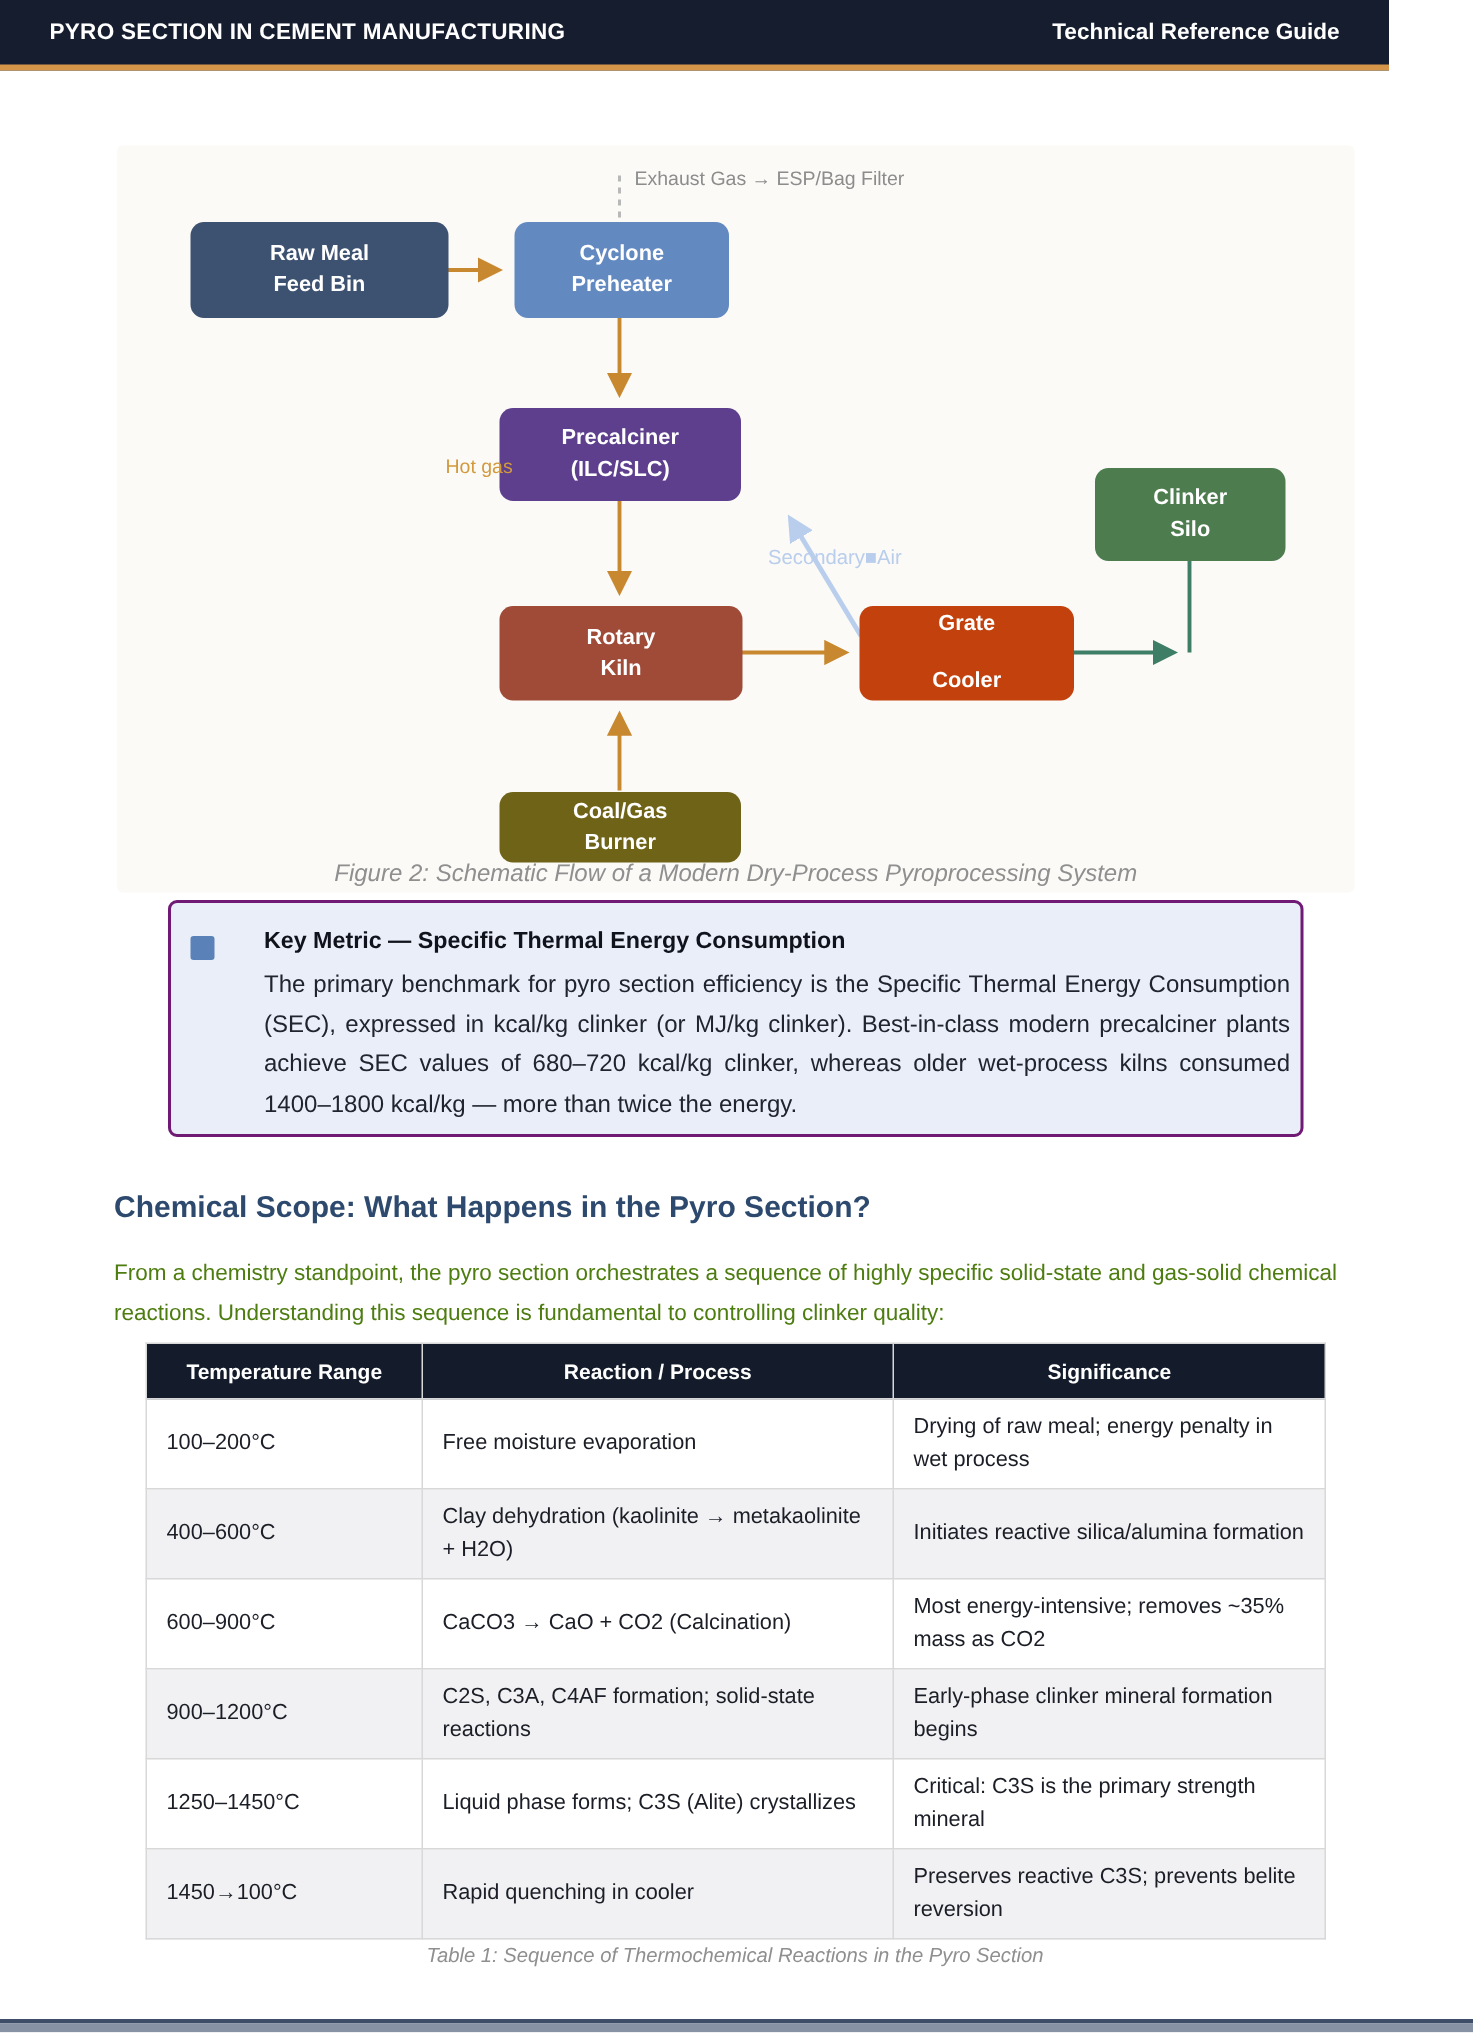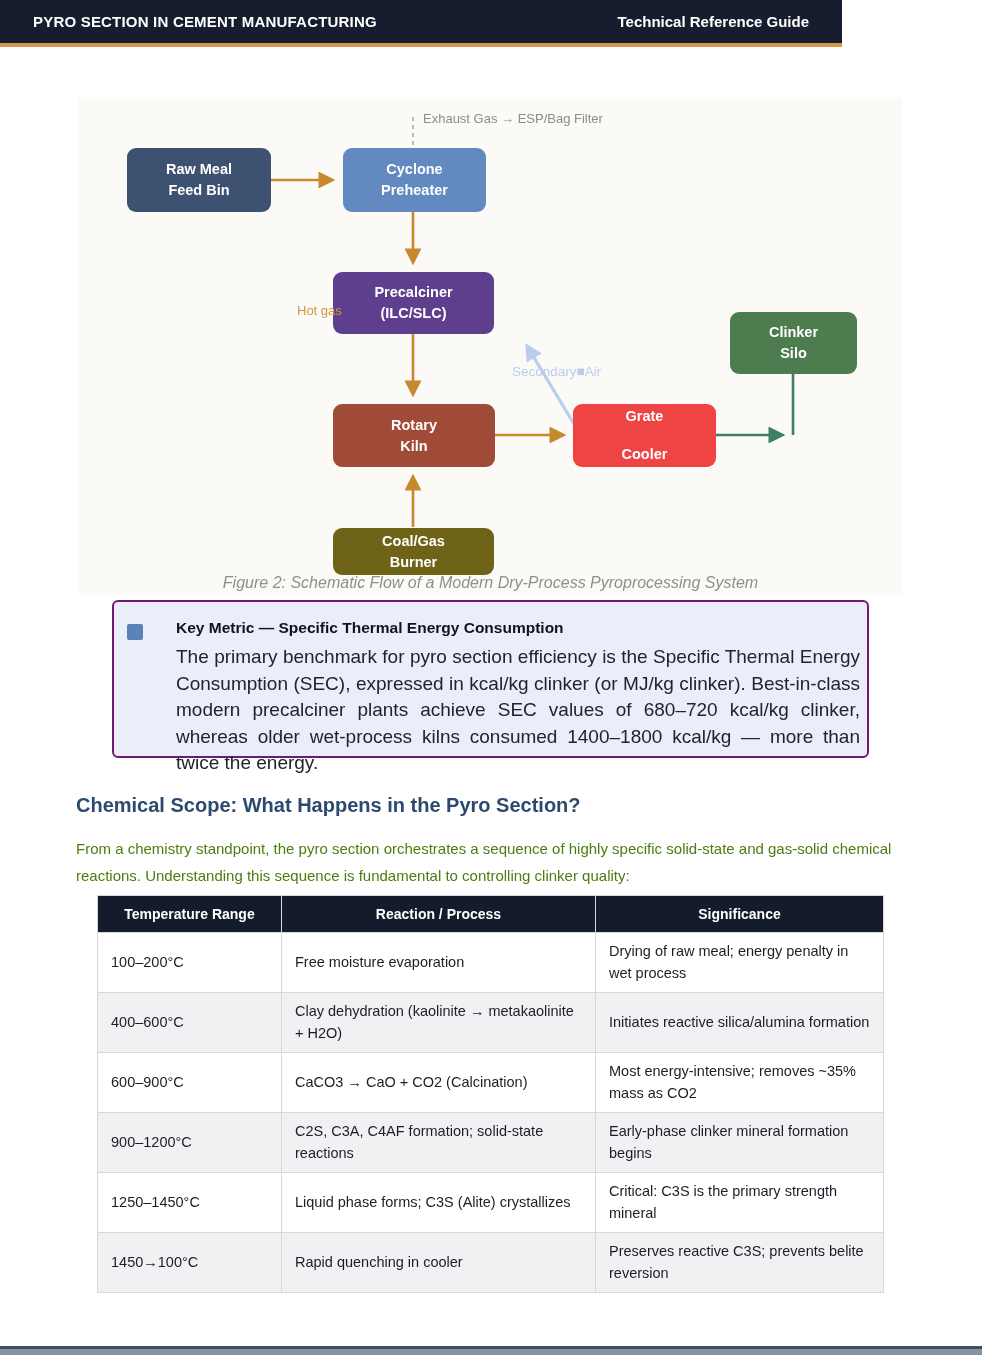--- a/index.html
+++ b/index.html
@@ -8,45 +8,45 @@
   .page {
     position: relative;
     width: 982px;
     height: 1355px;
     background: #ffffff;
     overflow: hidden;
   }
 
   
   .topbar {
-    position: absolute; left: 0; top: 0; width: 842px; height: 47px;
+    position: absolute; left: 0; top: 0; width: 926px; height: 47px;
     background: #161d2e;
     border-bottom: 4px solid #d5964a;
     display: flex; align-items: center; justify-content: space-between;
     padding: 16px 33px;
   }
   .topbar .left  { color: #ffffff; font-weight: bold; font-size: 15px; letter-spacing: .2px; }
   .topbar .right { color: #ffffff; font-weight: bold; font-size: 15px; }
 
   
   .panel {
     position: absolute; left: 78px; top: 97px; width: 825px; height: 498px;
     background: #fbfaf7; border-radius: 4px;
   }
   .panel svg.arrows { position: absolute; left: 0; top: 0; }
   .node {
     position: absolute; border-radius: 9px;
     display: flex; flex-direction: column; align-items: center; justify-content: center;
     color: #ffffff; font-weight: bold; font-size: 14.5px; line-height: 21px; text-align: center;
   }
-  .n-rawmeal     { left: 49px;  top: 51px;  width: 144px; height: 64px; background: #3d5170; }
+  .n-rawmeal     { left: 49px;  top: 51px;  width: 172px; height: 64px; background: #3d5170; }
   .n-cyclone     { left: 265px; top: 51px;  width: 143px; height: 64px; background: #6289c0; }
   .n-precalciner { left: 255px; top: 175px; width: 161px; height: 62px; background: #5d3f8e; }
   .n-rotary      { left: 255px; top: 307px; width: 162px; height: 63px; background: #a04a38; }
-  .n-grate       { left: 495px; top: 307px; width: 143px; height: 63px; background: #ef4444; gap: 17px; }
+  .n-grate       { left: 495px; top: 307px; width: 143px; height: 63px; background: #c2410c; gap: 17px; }
   .n-clinker     { left: 652px; top: 175px; width: 127px; height: 62px; background: #4d7c4e; margin-top: 40px; }
   .n-burner      { left: 255px; top: 431px; width: 161px; height: 47px; background: #6f6318; }
 
   .lbl { position: absolute; font-size: 13px; white-space: nowrap; }
   .lbl-exhaust   { left: 345px; top: 14px;  color: #8c8c8c; }
   .lbl-hotgas    { left: 219px; top: 206px; color: #d29a3d; }
   .lbl-secair    { left: 434px; top: 267px; color: #b9cdec; font-size: 13.5px; }
   .fig-caption {
     position: absolute; left: 0; top: 477px; width: 825px; text-align: center;
     font-style: italic; color: #8f8f8f; font-size: 16px;
@@ -60,21 +60,21 @@
   .callout .sq {
     position: absolute; left: 13px; top: 22px; width: 16px; height: 16px;
     background: #5b82b8; border-radius: 2px;
   }
   .callout .co-title {
     position: absolute; left: 62px; top: 17px;
     font-weight: bold; font-size: 15.5px; color: #10131c;
   }
   .callout .co-body {
     position: absolute; left: 62px; top: 42px; width: 684px;
-    font-size: 19px; line-height: 26.5px; color: #20242e; text-align: justify;
+    font-size: 16px; line-height: 26.5px; color: #20242e; text-align: justify;
   }
 
   
   .sec-heading {
     position: absolute; left: 76px; top: 794px;
     font-size: 20px; font-weight: bold; color: #2d4a6e;
   }
   .sec-intro {
     position: absolute; left: 76px; top: 835px; width: 838px;
     font-size: 15px; line-height: 27px; color: #4d7c0f;
@@ -230,16 +230,17 @@
         <td>Liquid phase forms; C3S (Alite) crystallizes</td>
         <td>Critical: C3S is the primary strength mineral</td>
       </tr>
       <tr class="alt">
         <td>1450→100°C</td>
         <td>Rapid quenching in cooler</td>
         <td>Preserves reactive C3S; prevents belite reversion</td>
       </tr>
     </tbody>
   </table>
+  <div class="tbl-caption">Table 1: Sequence of Thermochemical Reactions in the Pyro Section</div>
 
   <div class="footer-line"></div>
   <div class="footer-bar"></div>
 </div>
 
 </body></html>

